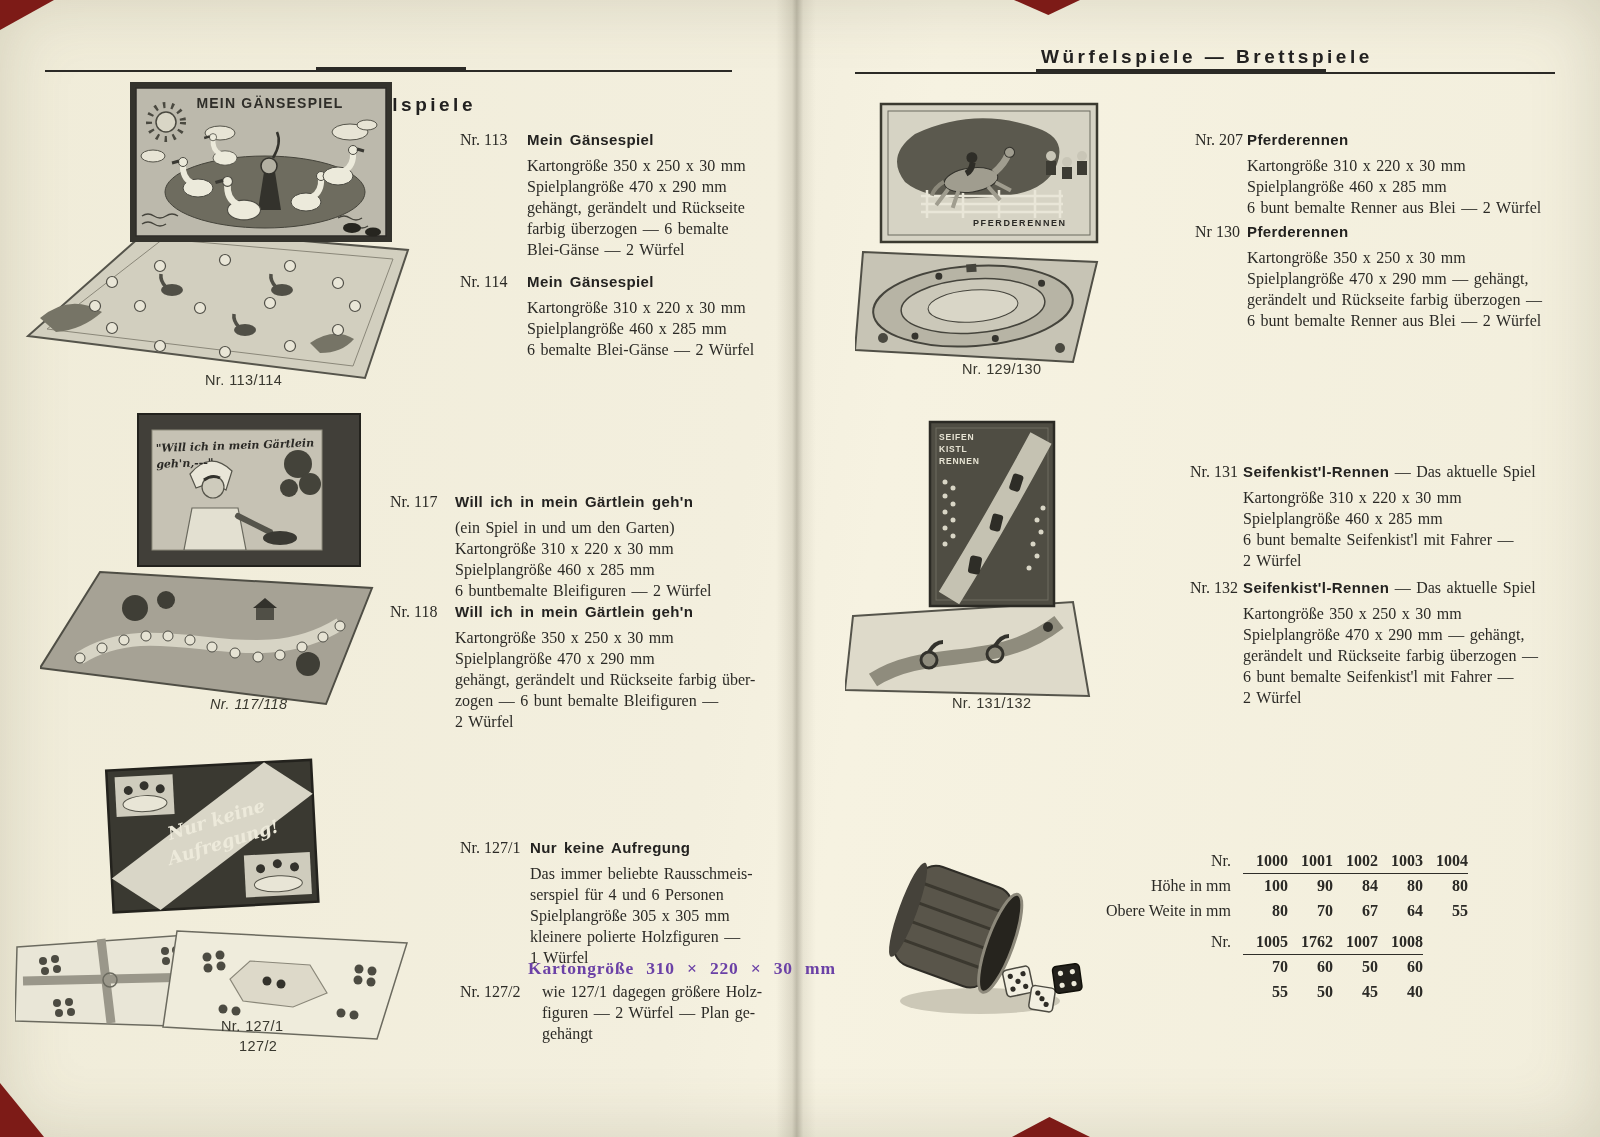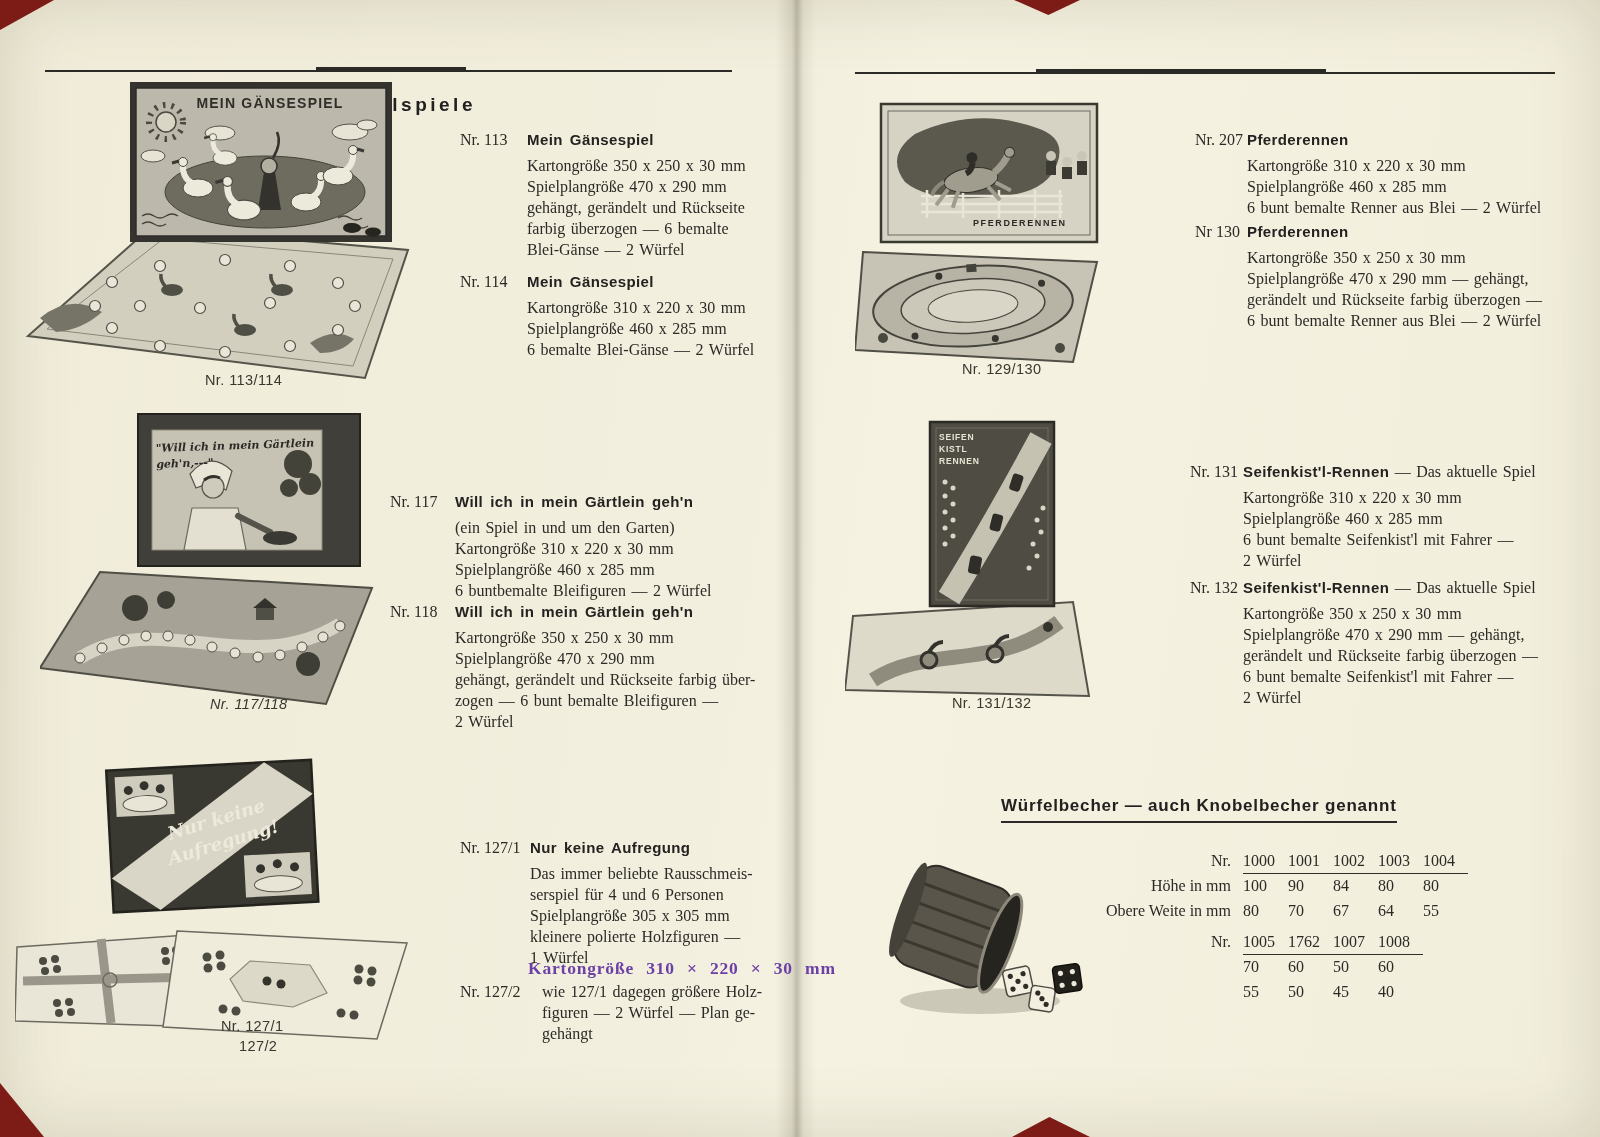--- a/index.html
+++ b/index.html
@@ -58,21 +58,21 @@
   .wb-heading {
     position:absolute; font-family:"Liberation Sans",sans-serif; font-weight:bold;
     font-size:17px; letter-spacing:.8px; color:#222120; padding-bottom:5px;
     border-bottom:2px solid #2b2a26; white-space:nowrap;
   }
   .wtable { position:absolute; font-size:16px; }
   .trow { display:flex; align-items:baseline; height:25px; }
   .tlabel { width:148px; text-align:right; padding-right:12px; white-space:nowrap; }
   .cells { display:inline-flex; }
   .cells.ruled { border-bottom:1.5px solid #2f2e29; padding-bottom:3px; }
-  .tcell { width:45px; text-align:left; }
+  .tcell { width:45px; text-align:right;font-weight:bold; }
   .tgap { height:6px; }
   .note { position:absolute; font-size:15px; line-height:25px; white-space:pre-line; word-spacing:2px; }
 </style>
 </head>
 <body>
 
 <div id="page">
   <div class="fold"></div>
 
   <div class="corner" style="left:0;top:0;width:54px;height:30px;background:#7d1b17;clip-path:polygon(0 0,100% 0,0 100%);"></div>
@@ -359,20 +359,21 @@
   <div class="stamp" style="left:528px;top:958px;color:#6b41a6;">Kartongröße 310 × 220 × 30 mm</div>
   <div class="entry" style="left:460px;top:981px;">
     <span class="nr">Nr. 127/2</span>
     <div class="ec" style="margin-left:82px;">
       <div class="ebody">wie 127/1 dagegen größere Holz-
 figuren — 2 Würfel — Plan ge-
 gehängt</div>
     </div>
   </div>
 
+  <span class="pgheader" style="left:1041px;top:46px;">Würfelspiele — Brettspiele</span>
   <div class="hline thick" style="left:1036px;top:69px;width:290px;"></div>
   <div class="hline" style="left:855px;top:72px;width:700px;"></div>
 
   <div class="photo" style="left:855px;top:100px;width:265px;height:268px;">
     <svg width="265" height="268" viewBox="0 0 265 268">
       <g>
         <polygon points="8,152 242,162 218,262 0,250" fill="#c7c4b5" stroke="#504f46" stroke-width="2"></polygon>
         <g transform="translate(118,206) rotate(-4)">
           <ellipse rx="100" ry="40" fill="#b7b4a5" stroke="#45443c" stroke-width="2"></ellipse>
           <ellipse rx="72" ry="27" fill="#cbc8b9" stroke="#45443c" stroke-width="1.5"></ellipse>
@@ -503,21 +504,20 @@
     <div class="ec" style="margin-left:53px;">
       <div class="etitle"><span>Seifenkist'l-Rennen</span><span class="suffix"> — Das aktuelle Spiel</span></div>
       <div class="ebody">Kartongröße 350 x 250 x 30 mm
 Spielplangröße 470 x 290 mm — gehängt,
 gerändelt und Rückseite farbig überzogen —
 6 bunt bemalte Seifenkist'l mit Fahrer —
 2 Würfel</div>
     </div>
   </div>
 
-  <div class="wb-heading" style="left:1001px;top:796px;">Würfelbecher — auch Knobelbecher genannt</div>
 
   <div class="photo" style="left:880px;top:855px;width:210px;height:170px;">
     <svg width="210" height="170" viewBox="0 0 210 170">
       <ellipse cx="100" cy="146" rx="80" ry="13" fill="#ccc8b7"></ellipse>
       <g transform="rotate(20 75 75)">
         <rect x="22" y="20" width="100" height="105" rx="20" fill="#59554a" stroke="#2e2c26" stroke-width="2"></rect>
         <path d="M26,42 h92 M24,62 h98 M24,82 h98 M26,102 h94" stroke="#3b382f" stroke-width="3" fill="none"></path>
         <ellipse cx="122" cy="72" rx="13" ry="52" fill="#26241e" stroke="#8d897b" stroke-width="3"></ellipse>
         <ellipse cx="24" cy="72" rx="9" ry="50" fill="#45423a"></ellipse>
       </g>

